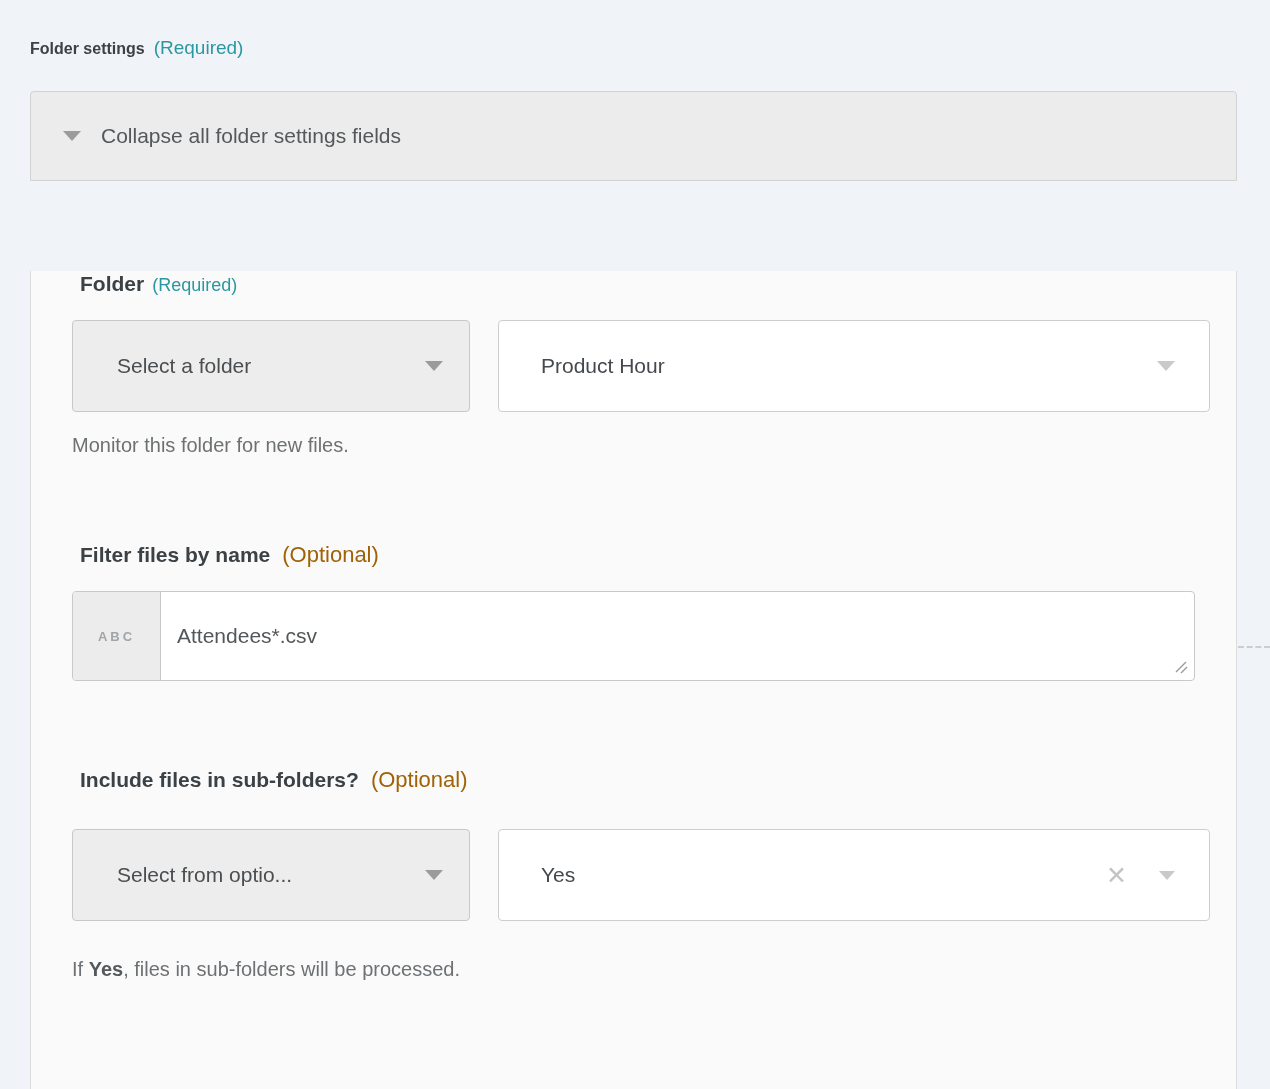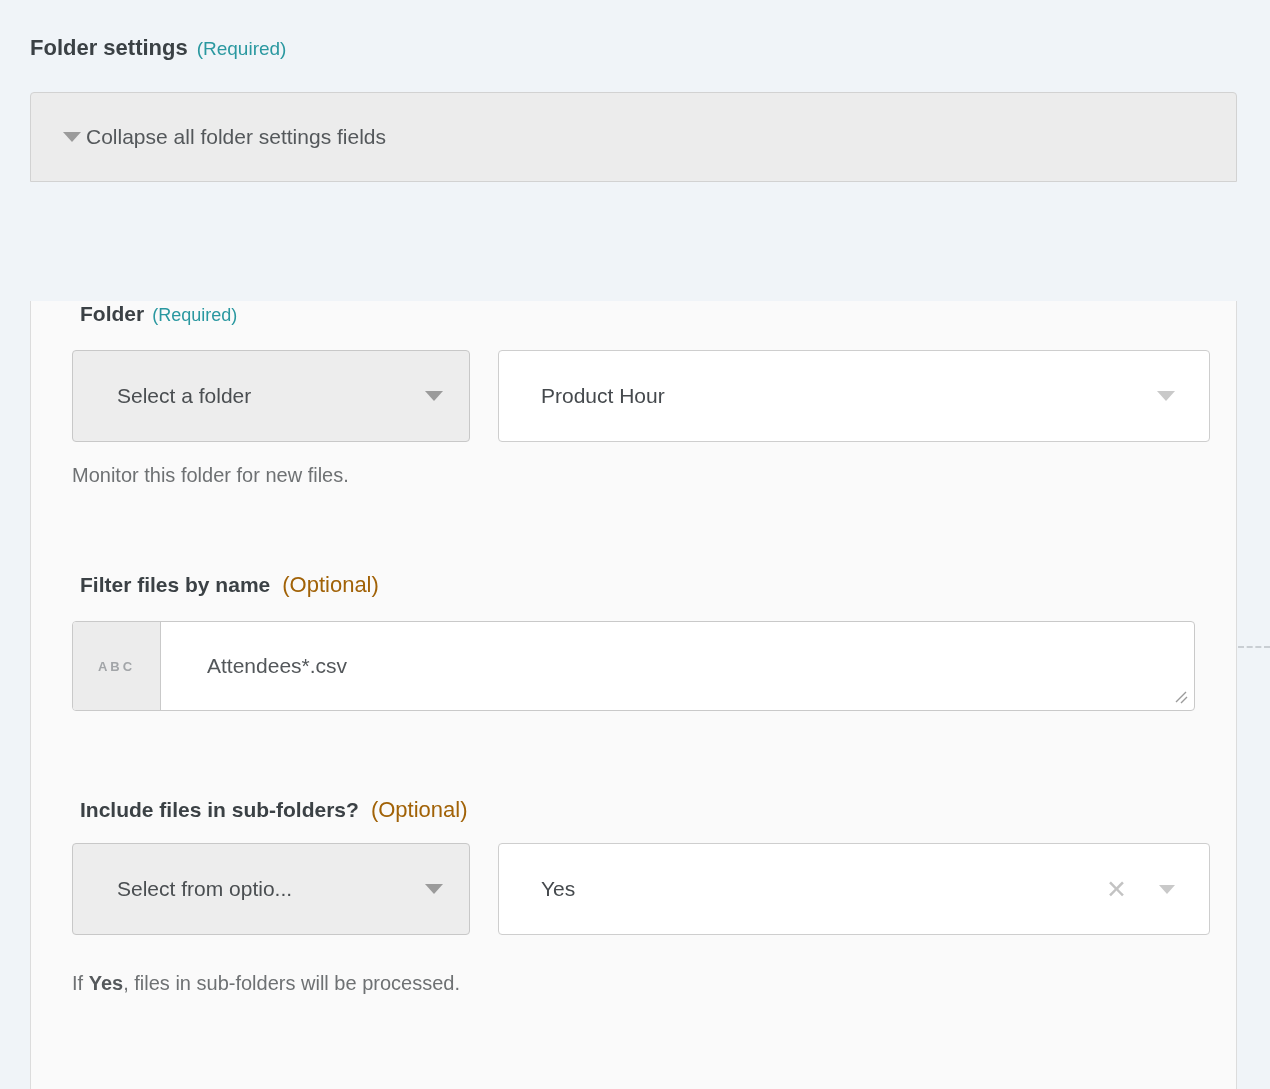--- a/index.html
+++ b/index.html
@@ -15,21 +15,21 @@
     background: #f0f4f8;
     overflow: hidden;
   }
 
   
   .title-row {
     padding: 34px 0 0 30px;
     line-height: 28px;
   }
   .title-main {
-    font-size: 22px;
+    font-size: 16px;
     font-weight: bold;
     color: #3b4145;
   }
   .title-required {
     font-size: 19px;
     color: #2a98a0;
     margin-left: 9px;
   }
 
   
@@ -53,21 +53,21 @@
     border-right: 9px solid transparent;
     border-top: 10px solid #9b9b9b;
   }
   .caret-down.light { border-top-color: #c9c9c9; }
   .caret-down.small {
     border-left-width: 8px;
     border-right-width: 8px;
     border-top-width: 9px;
   }
   .panel-header-label {
-    margin-left: 5px;
+    margin-left: 20px;
     font-size: 21px;
     color: #54585b;
   }
   .panel-body {
     background: #fafafa;
     border: 1px solid #dcdcdc;
     border-top: none;
     border-radius: 0 0 4px 4px;
     height: 866px;
   }
@@ -85,21 +85,21 @@
     font-weight: normal;
     color: #a16207;
     margin-left: 12px;
   }
   .required-tag {
     font-size: 18px;
     font-weight: normal;
     color: #2a98a0;
     margin-left: 8px;
   }
-  .field-label.first { padding-top: 0; margin-top: 119px; }
+  .field-label.first { padding-top: 0; margin-top: 90px; }
 
   .input-row {
     margin: 22px 0 0 41px;
     display: flex;
     gap: 28px;
   }
   .select {
     height: 92px;
     border-radius: 4px;
     display: flex;
@@ -142,55 +142,54 @@
   
   .text-input-row {
     margin: 23px 0 0 41px;
     width: 1123px;
     height: 90px;
     background: #ffffff;
     border: 1px solid #c9c9c9;
     border-radius: 4px;
     display: flex;
     position: relative;
-    gap: 16px;
   }
   .abc-prefix {
     width: 88px;
     background: #ececec;
     border-right: 1px solid #c9c9c9;
     border-radius: 3px 0 0 3px;
     display: flex;
     align-items: center;
     justify-content: center;
     font-size: 13px;
     font-weight: bold;
     letter-spacing: 3px;
     color: #a2a5a8;
   }
   .text-input-value {
     flex: 1;
     display: flex;
     align-items: center;
-    padding-left: 30px;
+    padding-left: 16px;
     font-size: 21px;
     color: #53575a;
   }
   .resize-handle {
     position: absolute;
     right: 6px;
     bottom: 6px;
     width: 16px;
     height: 16px;
     cursor: nwse-resize;
   }
 
   .gap-lg { margin-top: 84px; }
   .gap-lg2 { margin-top: 86px; }
-  .row-tight { margin-top: 20px; }
+  .row-tight { margin-top: 36px; }
   .help-tight { margin-top: 35px; }
 
   
   .connector-dash {
     position: absolute;
     left: 1238px;
     top: 646px;
     width: 32px;
     height: 0;
     border-top: 2px dashed #c9ced3;

